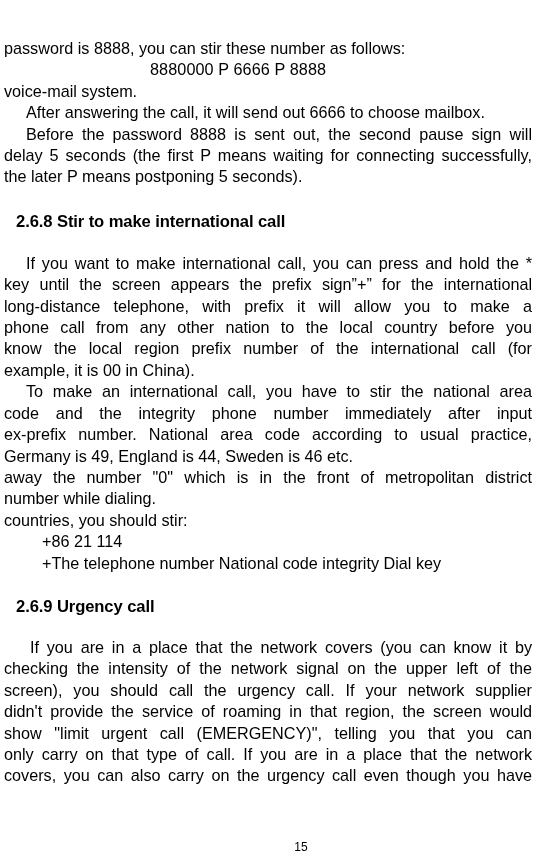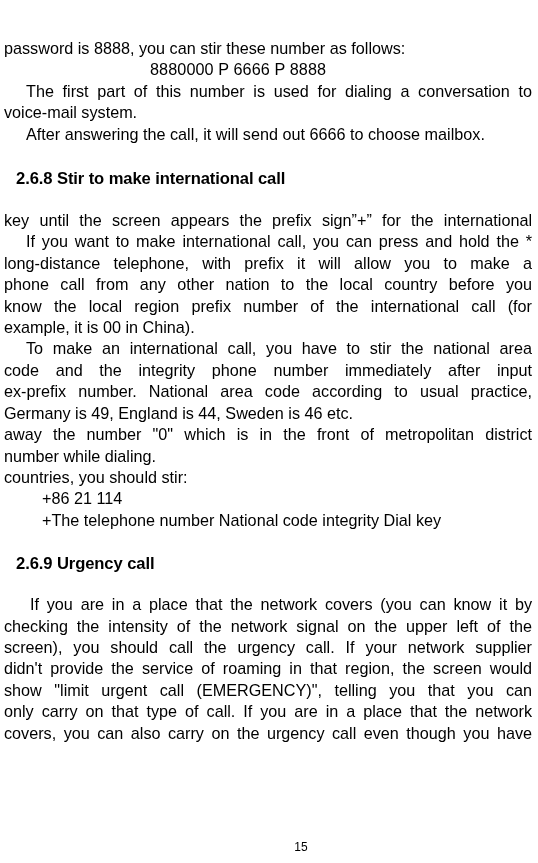--- a/index.html
+++ b/index.html
@@ -114,38 +114,42 @@
 <div class="page">
 
   <div class="content">
 
     <div class="para">
       <span class="line flush">password is 8888, you can stir these number as follows:</span>
       <span class="line example">8880000 P 6666 P 8888</span>
     </div>
 
     <div class="para">
-      <span class="line indent">The first part of this number is used for dialing a conversation to</span>
       <span class="line flush">voice-mail system.</span>
     </div>
 
     <div class="para">
       <span class="line indent flush">After answering the call, it will send out 6666 to choose mailbox.</span>
     </div>
 
+    <div class="para">
+      <span class="line indent">Before the password 8888 is sent out, the second pause sign will</span>
+      <span class="line">delay 5 seconds (the first P means waiting for connecting successfully,</span>
+      <span class="line flush">the later P means postponing 5 seconds).</span>
+    </div>
 
     <div class="sp-before-heading"></div>
 
     <h2 class="heading">2.6.8 Stir to make international call</h2>
 
     <div class="sp-after-heading"></div>
 
     <div class="para">
+      <span class="line indent">If you want to make international call, you can press and hold the *</span>
       <span class="line">key until the screen appears the prefix sign”+” for the international</span>
-      <span class="line indent">If you want to make international call, you can press and hold the *</span>
       <span class="line">long-distance telephone, with prefix it will allow you to make a</span>
       <span class="line">phone call from any other nation to the local country before you</span>
       <span class="line">know the local region prefix number of the international call (for</span>
       <span class="line flush">example, it is 00 in China).</span>
     </div>
 
     <div class="para">
       <span class="line indent">To make an international call, you have to stir the national area</span>
       <span class="line">code and the integrity phone number immediately after input</span>
       <span class="line">ex-prefix number. National area code according to usual practice,</span>

